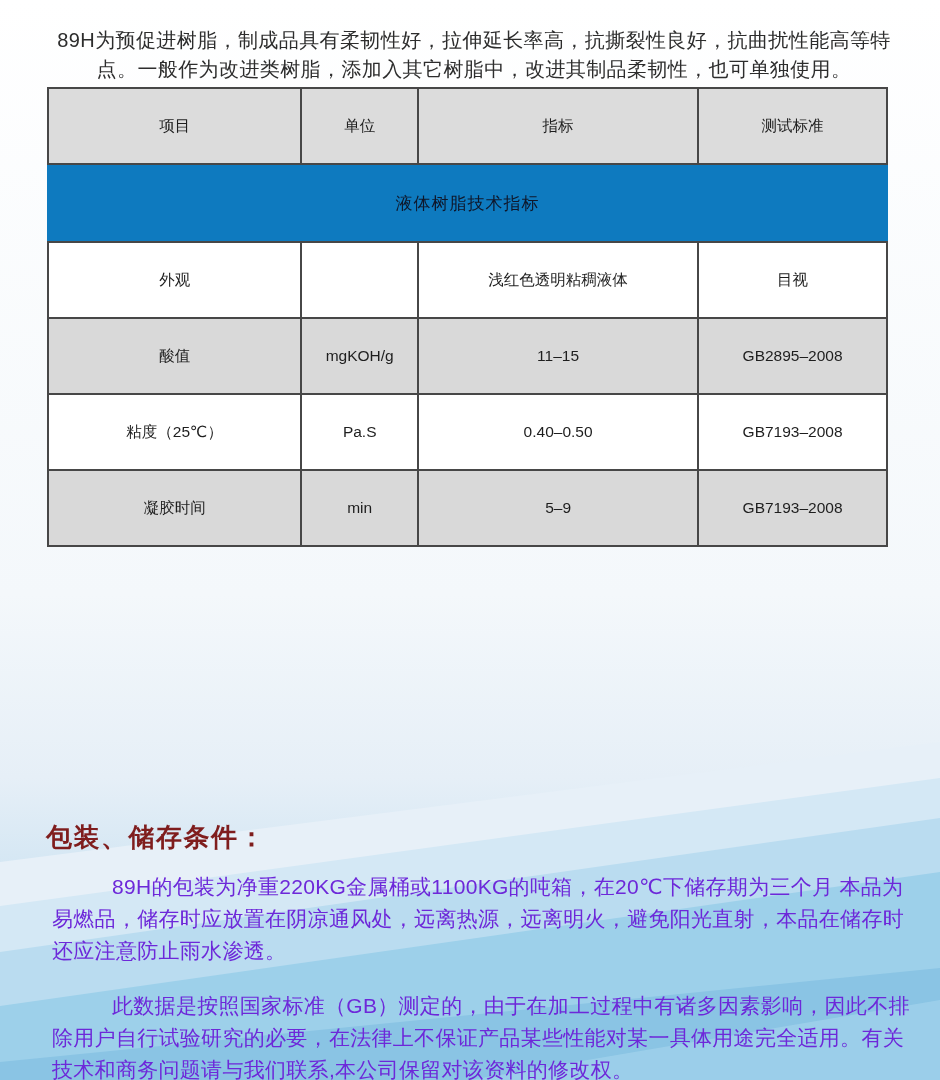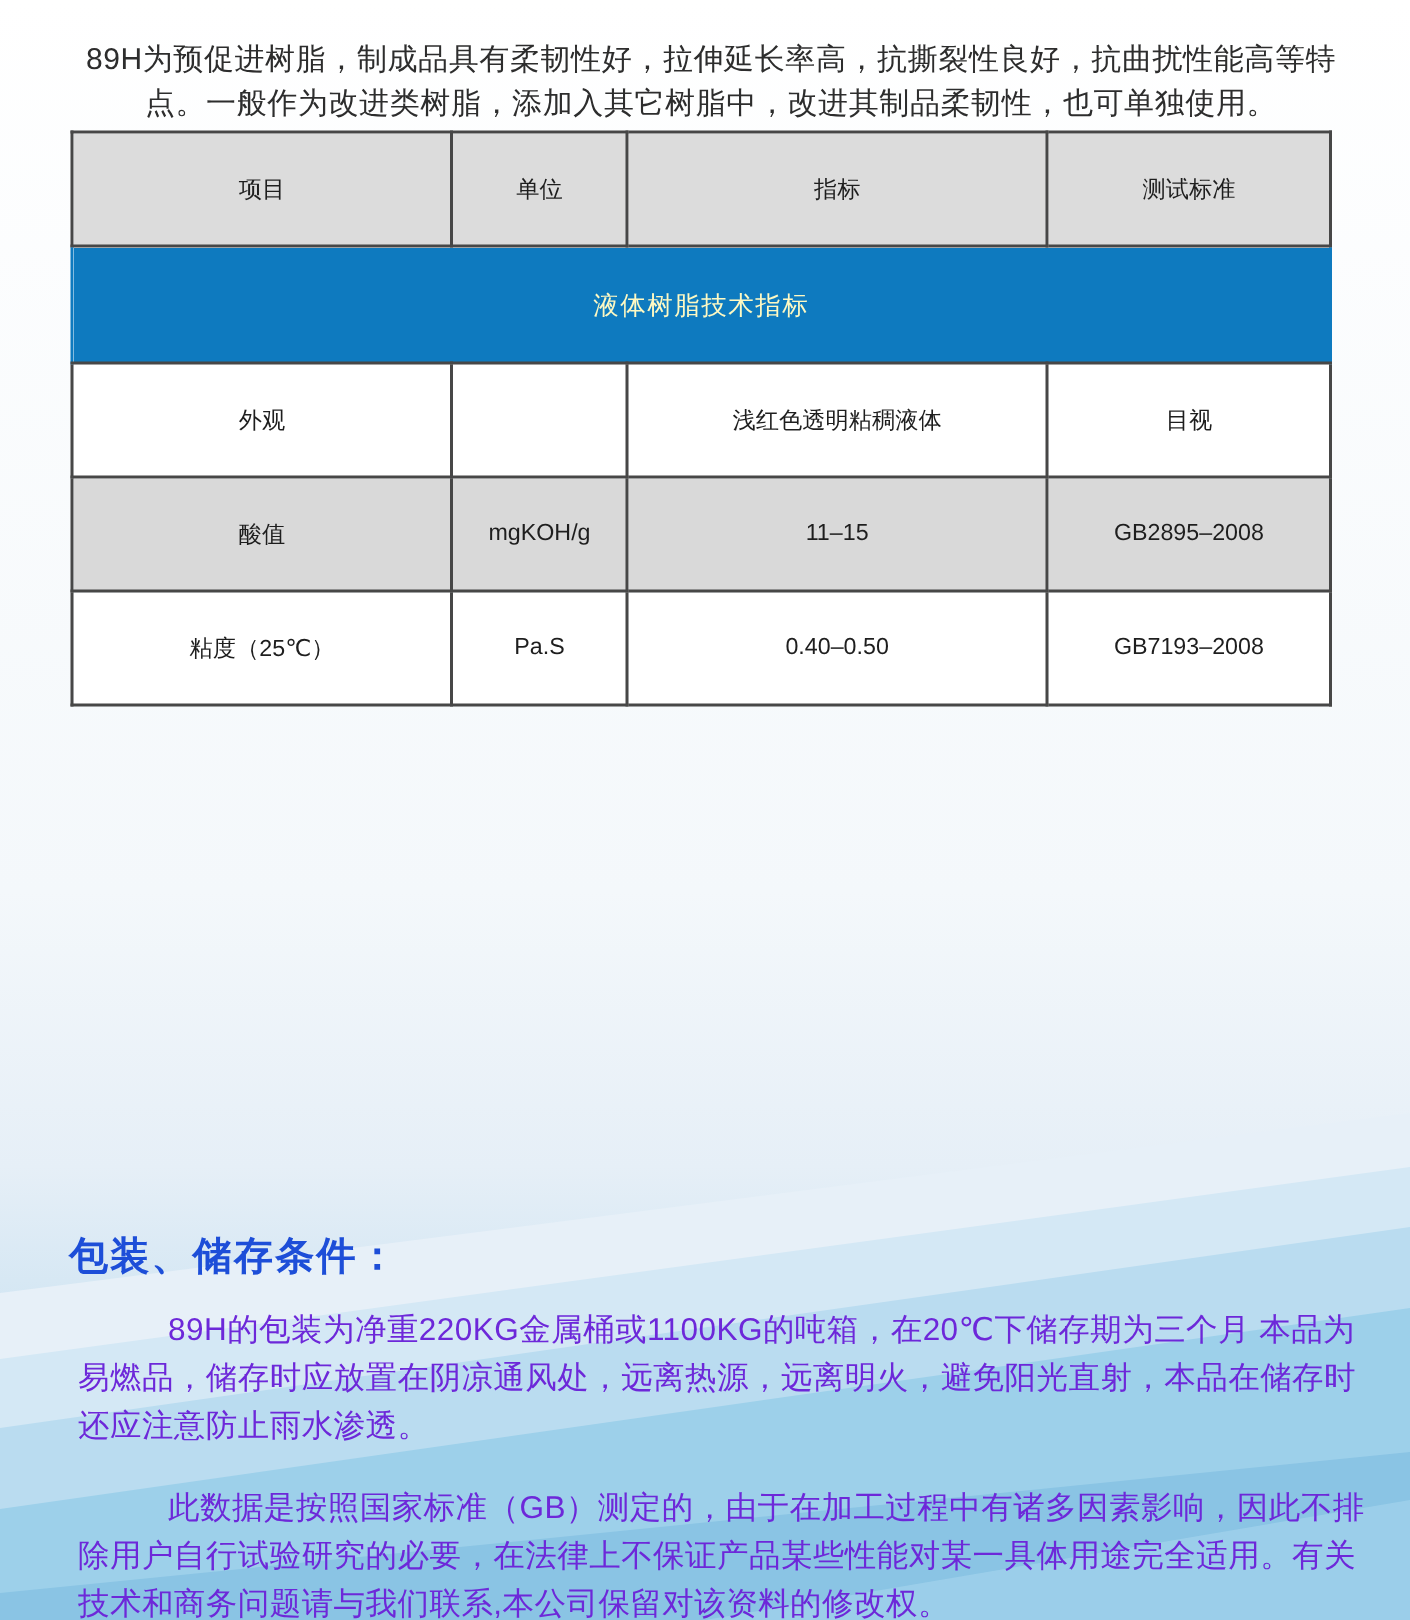--- a/index.html
+++ b/index.html
@@ -23,33 +23,33 @@
   .spec-table col.c1 { width:30.2%; }
   .spec-table col.c2 { width:13.9%; }
   .spec-table col.c3 { width:33.4%; }
   .spec-table col.c4 { width:22.5%; }
   .spec-table td, .spec-table th {
     border:2px solid #474747; text-align:center; vertical-align:middle;
     font-size:15.5px; color:#1e1e1e; font-weight:normal; padding:0;
     height:74px; background:#ffffff; overflow:hidden;margin-left:40px;
   }
   .spec-table .title-cell {
-    background:#0e7abf; color:#fef9c3; font-size:17px; height:76px;
+    background:#0e7abf; color:#0f172a; font-size:17px; height:76px;
     border:2px solid #0e7abf; border-bottom:2px solid #474747;
     letter-spacing:1px;
   }
   .spec-table thead th { background:#dcdcdc; }
   .spec-table tbody tr:nth-child(even) td { background:#d9d9d9; }
 
   .notes { position:absolute; top:712px; left:47px; width:860px; }
   .note-line { font-size:20px; color:#1a1a1a; margin:0 0 16px 0; letter-spacing:0.3px; }
 
   .storage { position:absolute; top:820px; left:40px; width:874px; }
   .storage-heading {
-    color:#1d4ed8; font-size:26px; font-weight:bold;
+    color:#7f1d1d; font-size:26px; font-weight:bold;
     margin:0 0 16px 6px; letter-spacing:1.5px;
   }
   .storage-paragraph {
     font-size:21px; line-height:32px; color:#6d28d9;
     margin:0 0 23px 12px; text-indent:60px; letter-spacing:0.3px;
   }
 </style>
 </head>
 <body>
 
@@ -108,20 +108,26 @@
           <td>mgKOH/g</td>
           <td>11–15</td>
           <td>GB2895–2008</td>
         </tr>
         <tr>
           <td>粘度（25℃）</td>
           <td>Pa.S</td>
           <td>0.40–0.50</td>
           <td>GB7193–2008</td>
         </tr>
+        <tr>
+          <td>凝胶时间</td>
+          <td>min</td>
+          <td>5–9</td>
+          <td>GB7193–2008</td>
+        </tr>
       </tbody>
   </table>
 
   <div class="notes">
   </div>
 
   <div class="storage">
     <h2 class="storage-heading">包装、储存条件：</h2>
     <p class="storage-paragraph">89H的包装为净重220KG金属桶或1100KG的吨箱，在20℃下储存期为三个月 本品为易燃品，储存时应放置在阴凉通风处，远离热源，远离明火，避免阳光直射，本品在储存时还应注意防止雨水渗透。</p>
     <p class="storage-paragraph">此数据是按照国家标准（GB）测定的，由于在加工过程中有诸多因素影响，因此不排除用户自行试验研究的必要，在法律上不保证产品某些性能对某一具体用途完全适用。有关技术和商务问题请与我们联系,本公司保留对该资料的修改权。</p>

